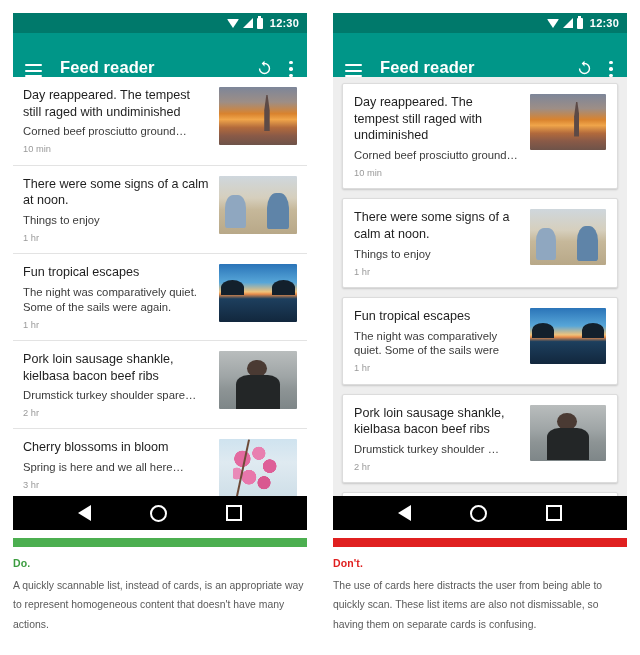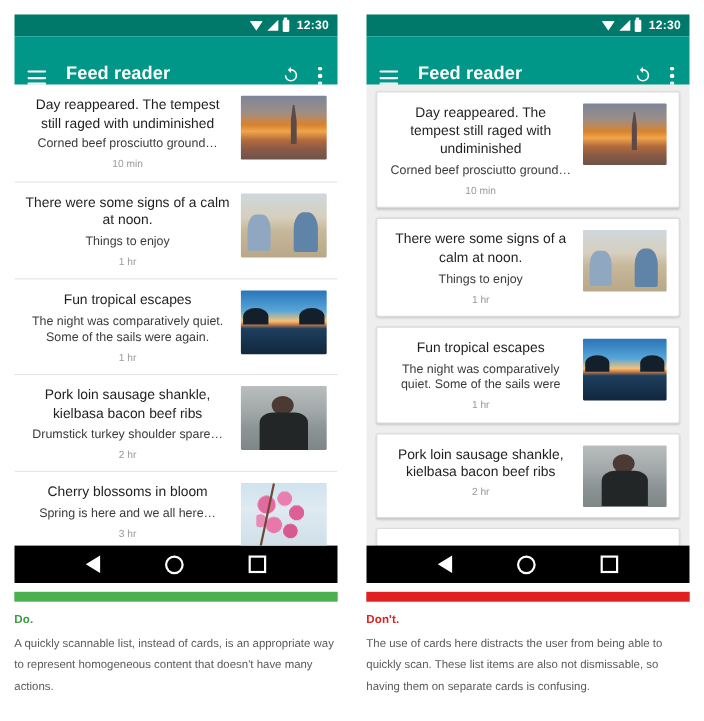--- a/index.html
+++ b/index.html
@@ -148,21 +148,21 @@
   .content.cards { background: #eeeeee; padding: 6px 9px 0 9px; }
 
   
   .row {
     display: flex;
     align-items: flex-start;
     padding: 10px 10px 9px 10px;
     border-bottom: 1px solid #e3e3e3;
     box-sizing: border-box;
   }
-  .row-text { flex: 1 1 auto; padding-right: 10px; min-width: 0; text-align: center; }
+  .row-text { flex: 1 1 auto; padding-right: 10px; min-width: 0; }
   .row-title {
     font-size: 12.6px;
     color: #1f1f1f;
     line-height: 1.33;
     margin: 0 0 4px 0;
   }
   .row-sub {
     font-size: 11.3px;
     color: #3b3b3b;
     line-height: 1.32;
@@ -520,20 +520,21 @@
             <p class="row-title">Fun tropical escapes</p>
             <p class="row-sub">The night was comparatively quiet. Some of the sails were</p>
             <div class="row-time">1 hr</div>
           </div>
           <div class="thumb ph-tropic"></div>
         </div>
 
         <div class="card">
           <div class="row-text">
             <p class="row-title">Pork loin sausage shankle, kielbasa bacon beef ribs</p>
+            <p class="row-sub">Drumstick turkey shoulder …</p>
             <div class="row-time">2 hr</div>
           </div>
           <div class="thumb ph-person"></div>
         </div>
 
         <div class="card">
           
           
         </div>
 

